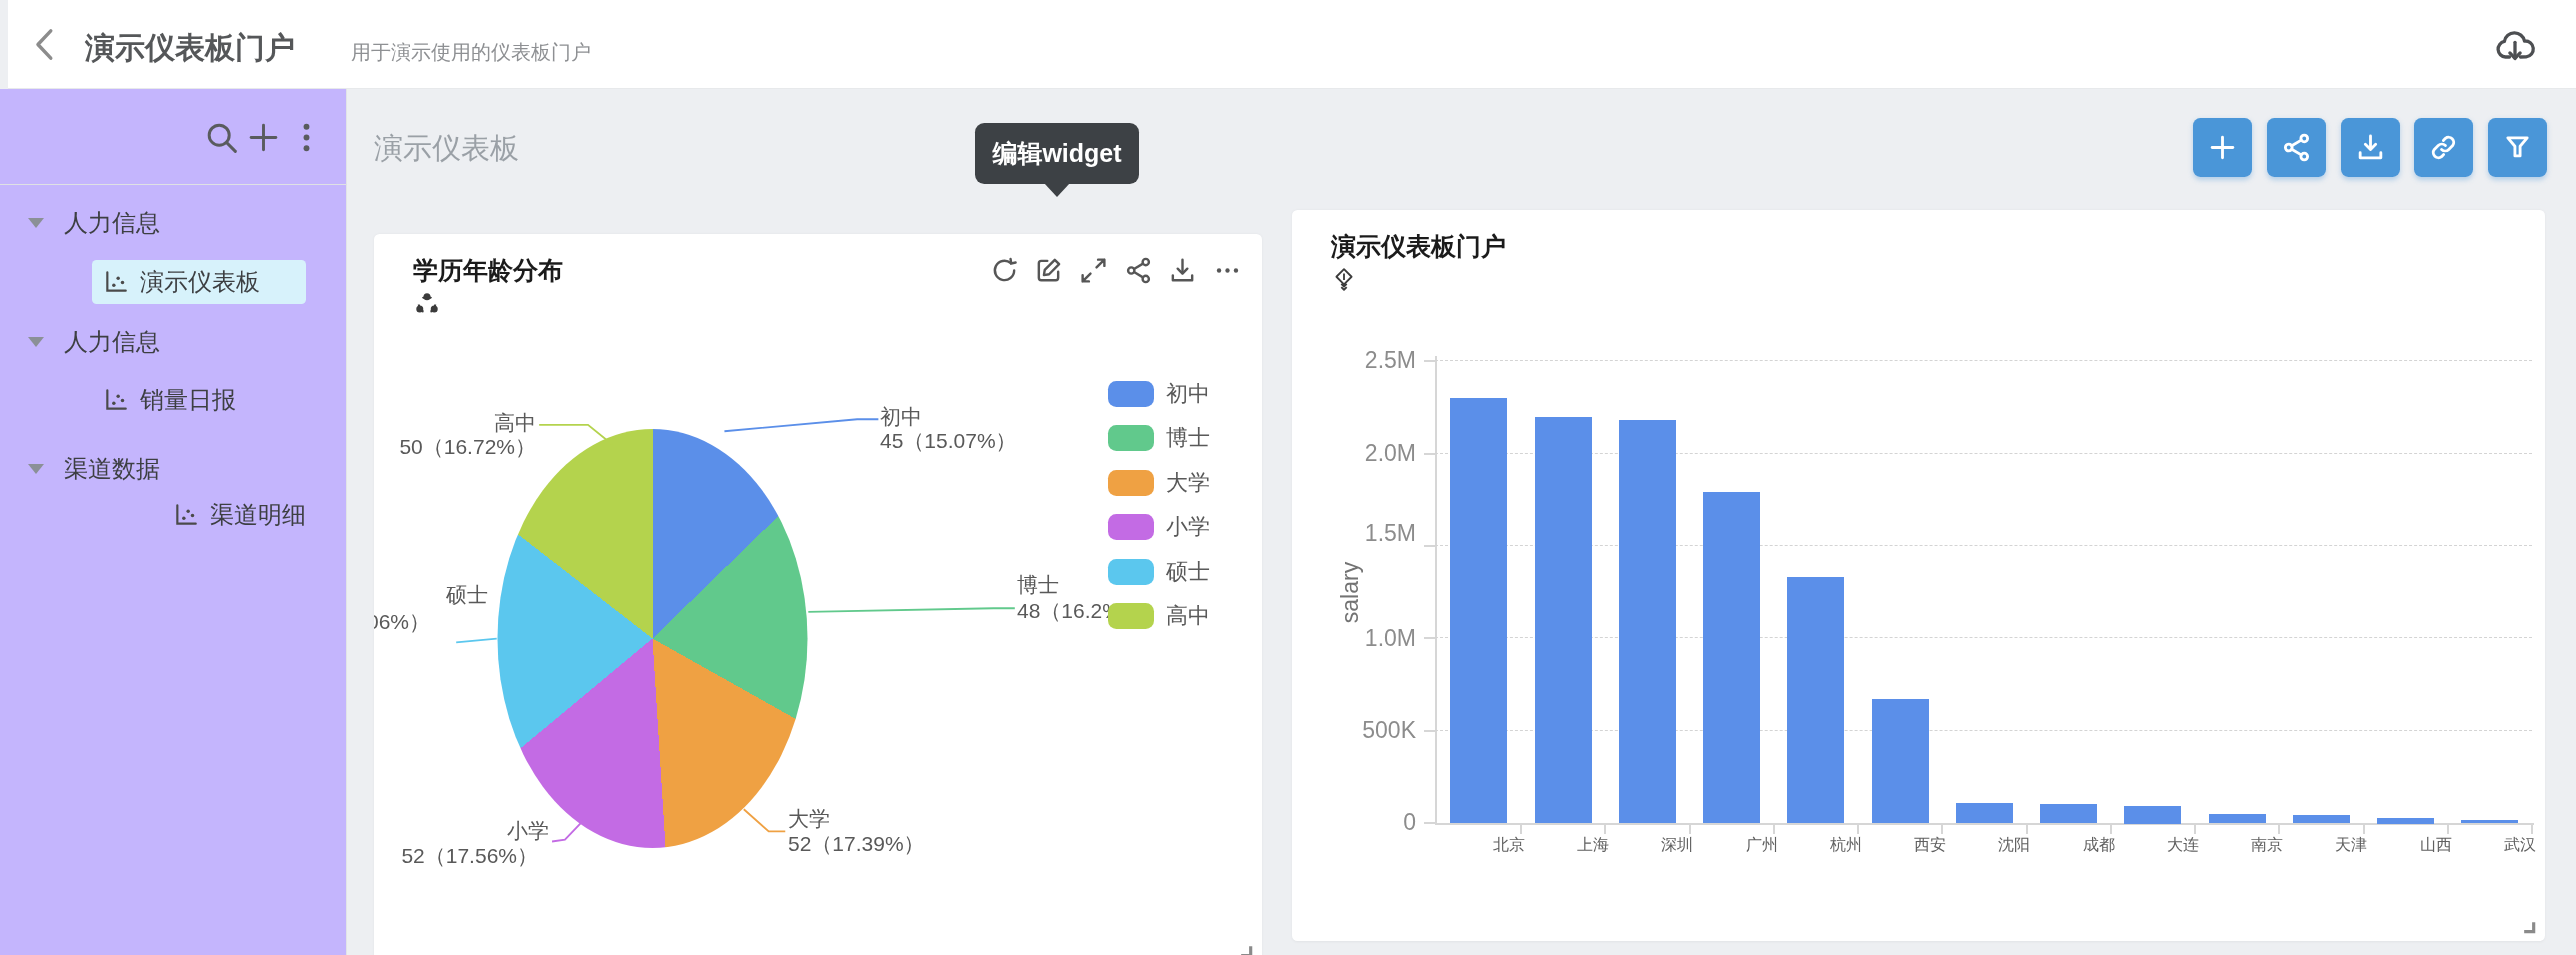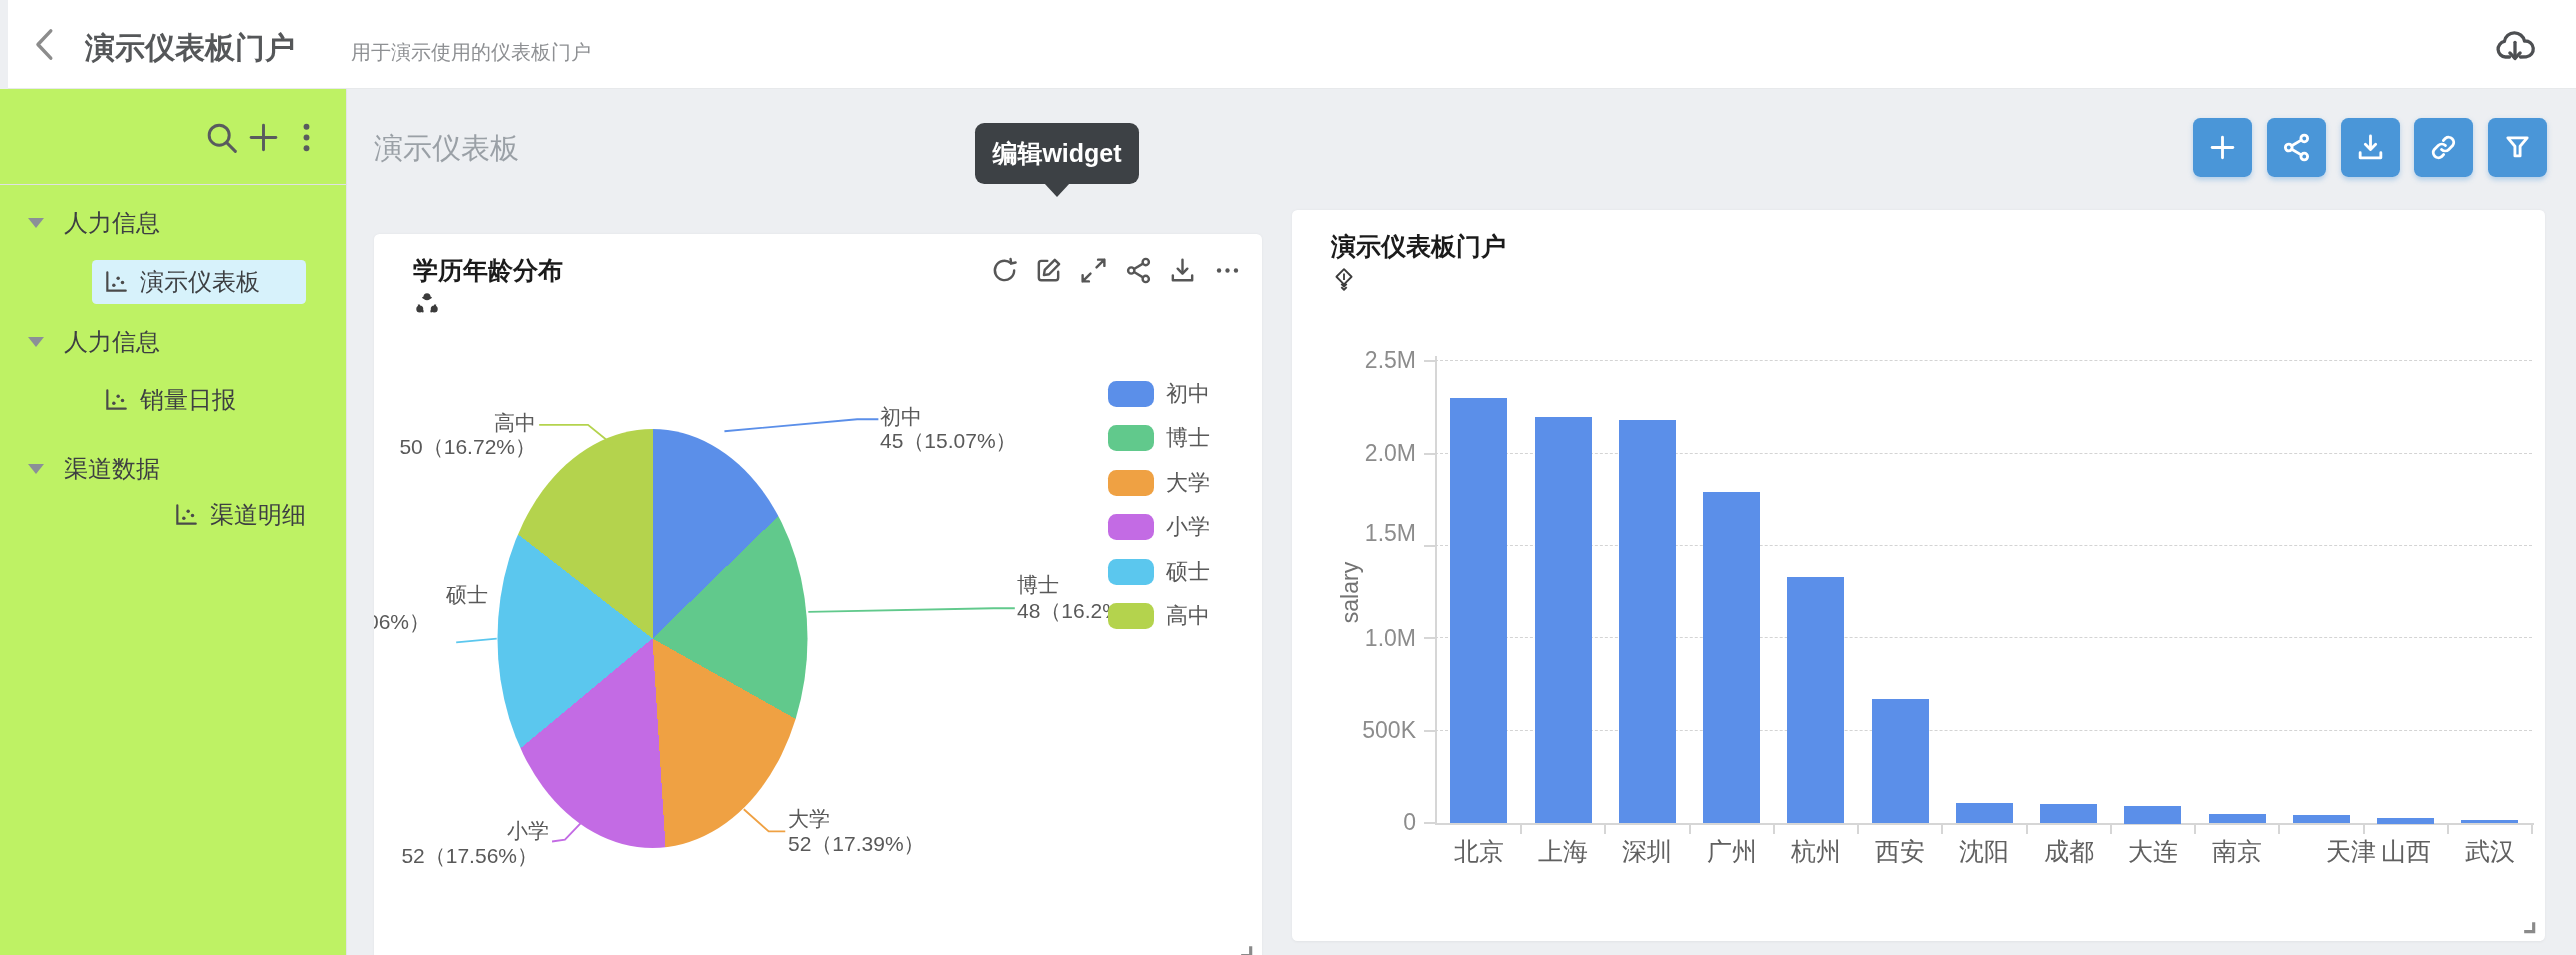--- a/index.html
+++ b/index.html
@@ -9,21 +9,21 @@
   
   .header { position:absolute; left:8px; top:0; width:2576px; height:89px;
     background:#ffffff; border-bottom:0.9px solid #e7e9eb; }
   .back-btn { position:absolute; left:18.4px; top:24px; width:41px; height:41px; cursor:pointer; }
   .hdr-title { position:absolute; left:77px; top:28px; font-size:30px; font-weight:bold; color:#555759; }
   .hdr-sub { position:absolute; left:343px; top:39px; font-size:20px; color:#8e9093; }
   .cloud-btn { position:absolute; left:2484px; top:24px; width:46px; height:44px; cursor:pointer; }
 
   
   .sidebar { position:absolute; left:0; top:89px; width:347px; height:867px;
-    background:#bef264; border-right:0.9px solid #e2e4e7; }
+    background:#c4b5fd; border-right:0.9px solid #e2e4e7; }
   .side-tools { position:absolute; left:0; top:0; width:347px; height:96px; border-bottom:0.9px solid #dfe1e4; }
   .side-tools .ic { position:absolute; top:29.5px; width:37px; height:37px; cursor:pointer; }
   .tree-row { position:absolute; left:0; width:347px; height:44px; display:flex; align-items:center; cursor:pointer; }
   .tree-row .caret { margin-left:28px; width:0; height:0;
     border-left:8.3px solid transparent; border-right:8.3px solid transparent; border-top:10px solid #8b9097; }
   .tree-row .glabel { margin-left:20px; font-size:24px; color:#3d3f42; }
   .tree-child { position:absolute; left:92px; width:214px; height:44px; display:flex; align-items:center;
     border-radius:4.6px; cursor:pointer; }
   .tree-child.selected { background:#d7f2fb; }
   .tree-child .clabel { margin-left:11px; font-size:24px; color:#3d3f42; white-space:nowrap; }
@@ -67,21 +67,21 @@
   #bar-plot { position:absolute; left:0; top:0; width:1253px; height:731px; }
   .ylab { position:absolute; left:28px; top:369px; font-size:23px; color:#737373;
     transform:rotate(-90deg); transform-origin:center; }
   .ytick { position:absolute; font-size:23px; color:#8c8c8c; text-align:right; width:92px; }
   .gridline { position:absolute; left:143px; width:1097px; border-top:1.8px dashed #d4d4d4; }
   .axis-y { position:absolute; left:143px; top:146px; width:1.8px; height:469px; background:#d6d6d6; }
   .axis-x { position:absolute; left:143px; top:613px; width:1099px; height:1.8px; background:#d6d6d6; }
   .ytickmark { position:absolute; height:1.8px; width:11px; background:#d6d6d6; left:132px; }
   .xtickmark { position:absolute; top:615px; width:1.8px; height:9.2px; background:#d6d6d6; }
   .bar { position:absolute; background:#5b8fe9; cursor:pointer; }
-  .xlab { position:absolute; top:625px; font-size:25px; color:#606060; text-align:center; }
+  .xlab { position:absolute; top:625px; font-size:16px; color:#606060; text-align:right; }
 </style>
 </head>
 <body>
 
 <div class="header">
   <div class="back-btn">
     <svg viewBox="0 0 24 24" width="41" height="41" fill="none" stroke="#8c8c8c" stroke-width="2" stroke-linecap="round" stroke-linejoin="round">
         <polyline points="14.5,4 7,12 14.5,20"></polyline>
       </svg>
   </div>
@@ -371,21 +371,21 @@
       <div class="bar" style="left: 748px; width: 57px; top: 594px; height: 19.4px; background: rgb(91, 143, 233);"></div>
       <div class="xlab" style="left: 731px; width: 92px;">成都</div>
       <div class="xtickmark" style="left: 818px;"></div>
       <div class="bar" style="left: 832px; width: 57px; top: 596px; height: 17.6px; background: rgb(91, 143, 233);"></div>
       <div class="xlab" style="left: 815px; width: 92px;">大连</div>
       <div class="xtickmark" style="left: 902px;"></div>
       <div class="bar" style="left: 917px; width: 57px; top: 604px; height: 9.2px; background: rgb(91, 143, 233);"></div>
       <div class="xlab" style="left: 899px; width: 92px;">南京</div>
       <div class="xtickmark" style="left: 986px;"></div>
       <div class="bar" style="left: 1001px; width: 57px; top: 605px; height: 8.3px; background: rgb(91, 143, 233);"></div>
-      <div class="xlab" style="left: 1013px; width: 92px;">天津</div>
+      <div class="xlab" style="left: 983px; width: 92px;">天津</div>
       <div class="xtickmark" style="left: 1071px;"></div>
       <div class="bar" style="left: 1085px; width: 57px; top: 608px; height: 5.5px; background: rgb(91, 143, 233);"></div>
       <div class="xlab" style="left: 1068px; width: 92px;">山西</div>
       <div class="xtickmark" style="left: 1155px;"></div>
       <div class="bar" style="left: 1169px; width: 57px; top: 610px; height: 2.8px; background: rgb(91, 143, 233);"></div>
       <div class="xlab" style="left: 1152px; width: 92px;">武汉</div>
       <div class="xtickmark" style="left: 1239px;"></div>
     </div>
   <div class="resize-handle">
     <svg viewBox="0 0 14 14" width="14.8" height="14.8" fill="none" stroke="#8a8a8a" stroke-width="3">

